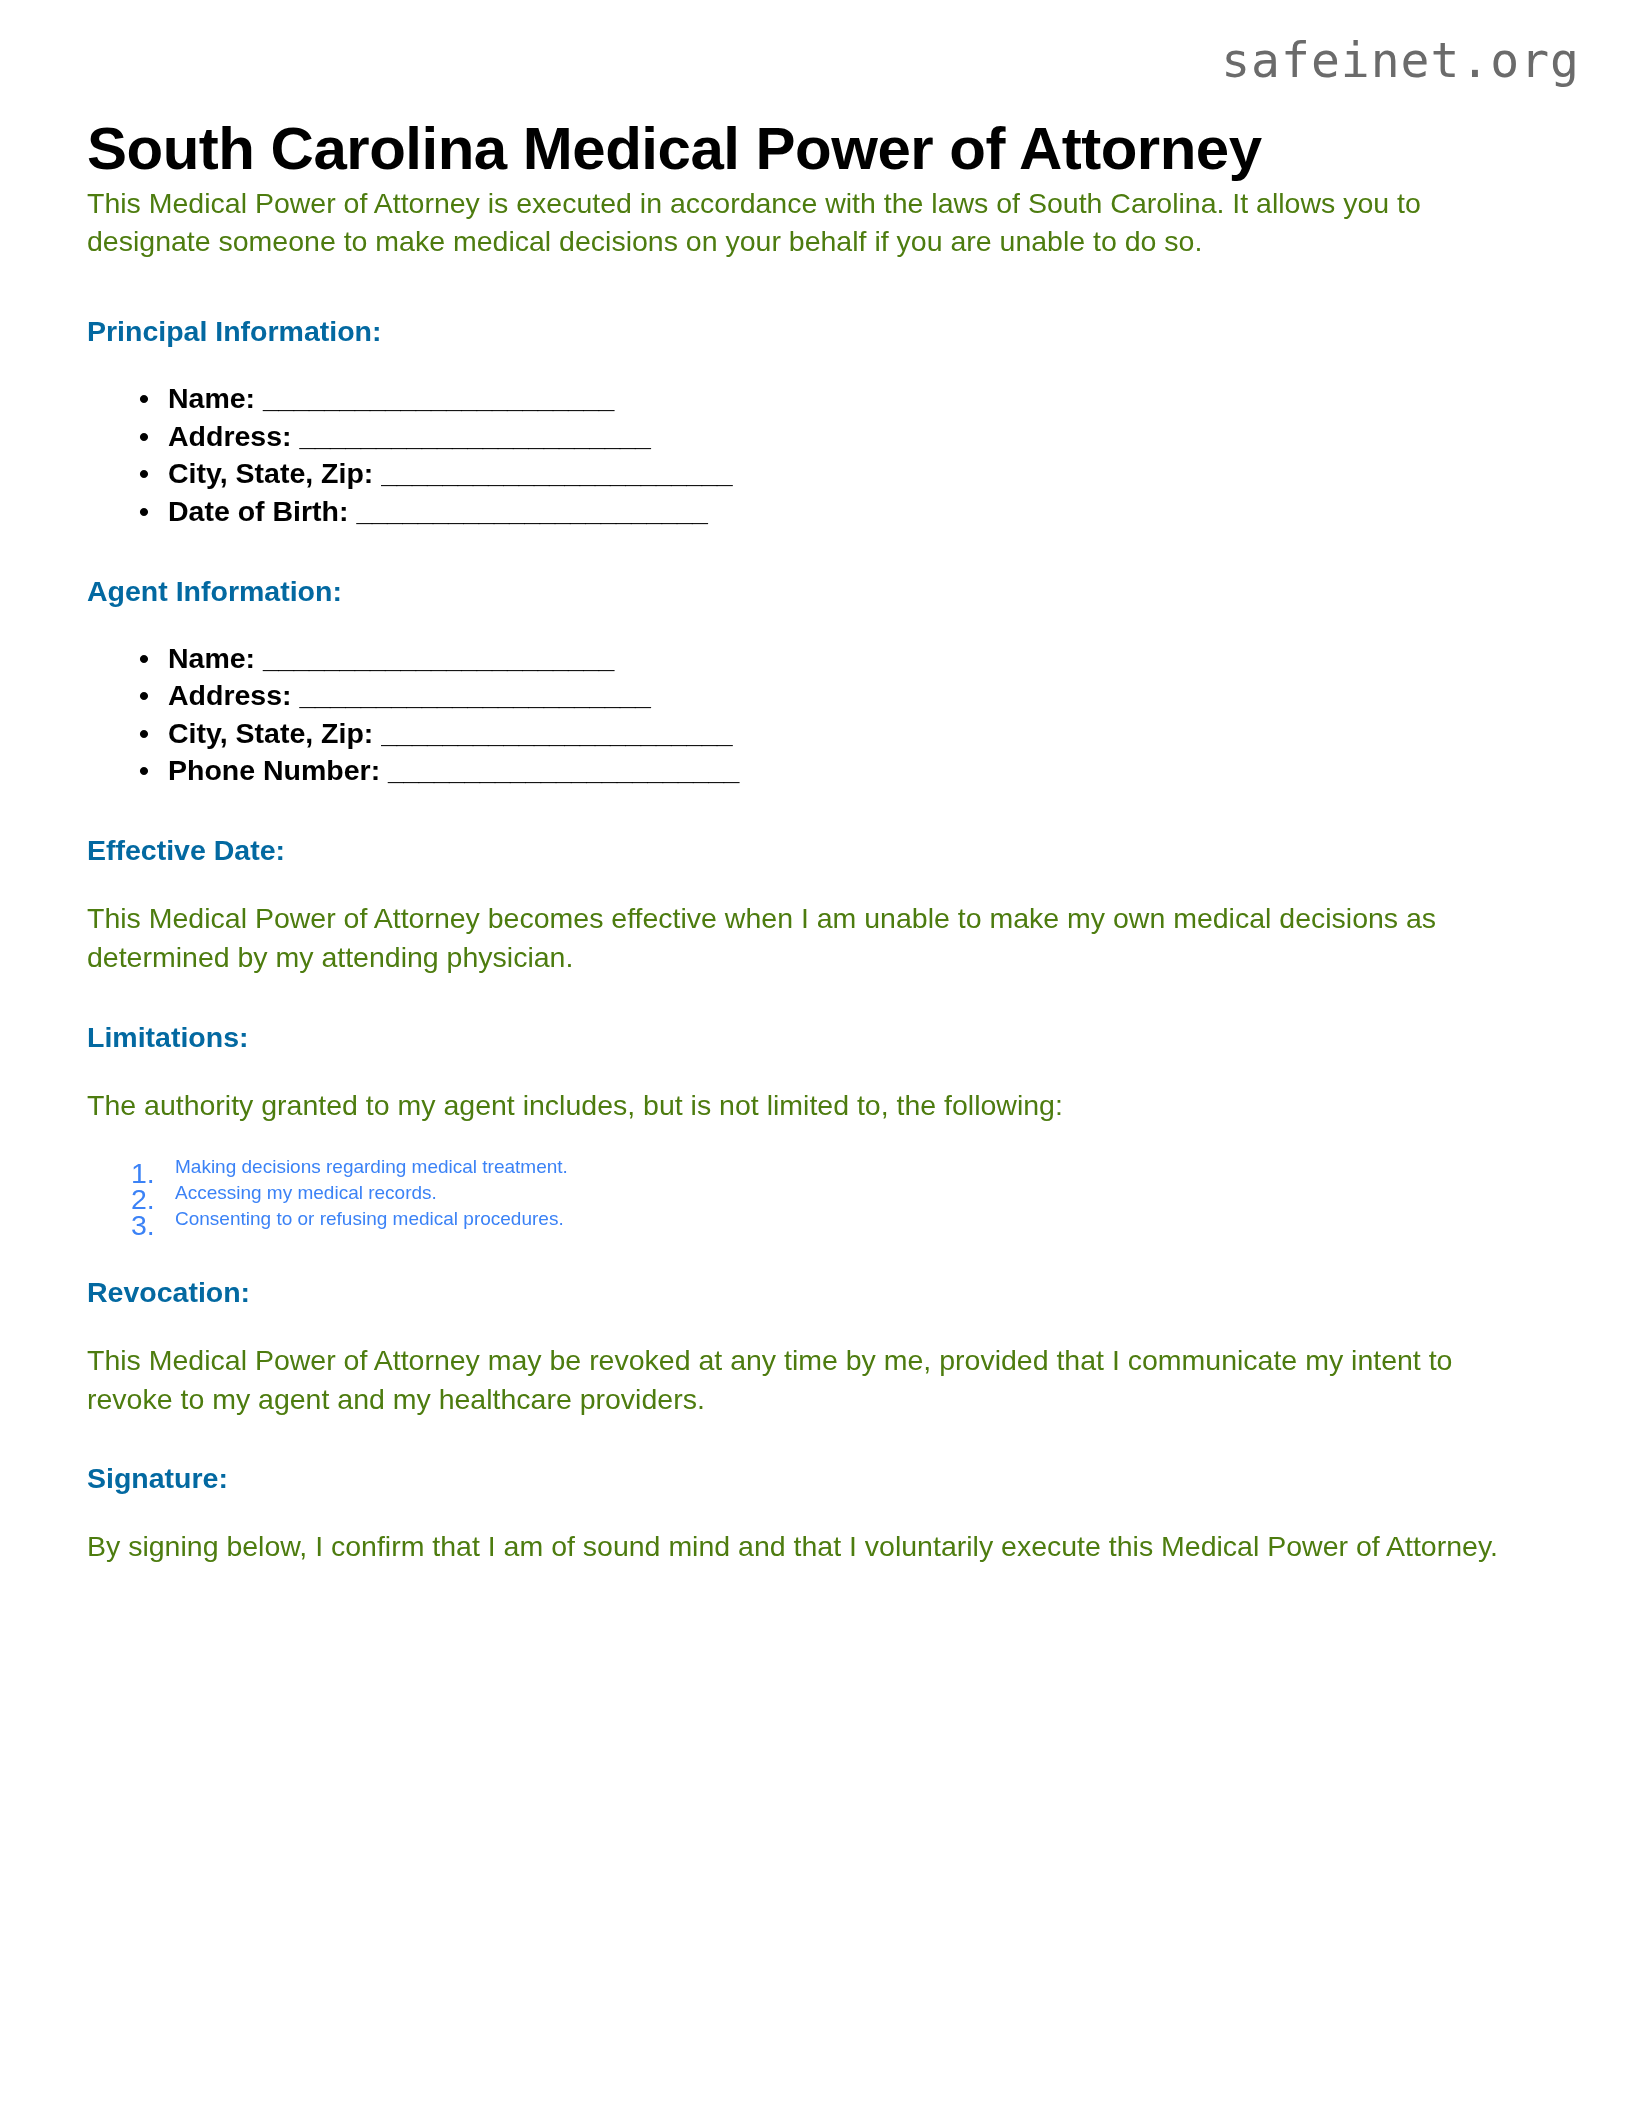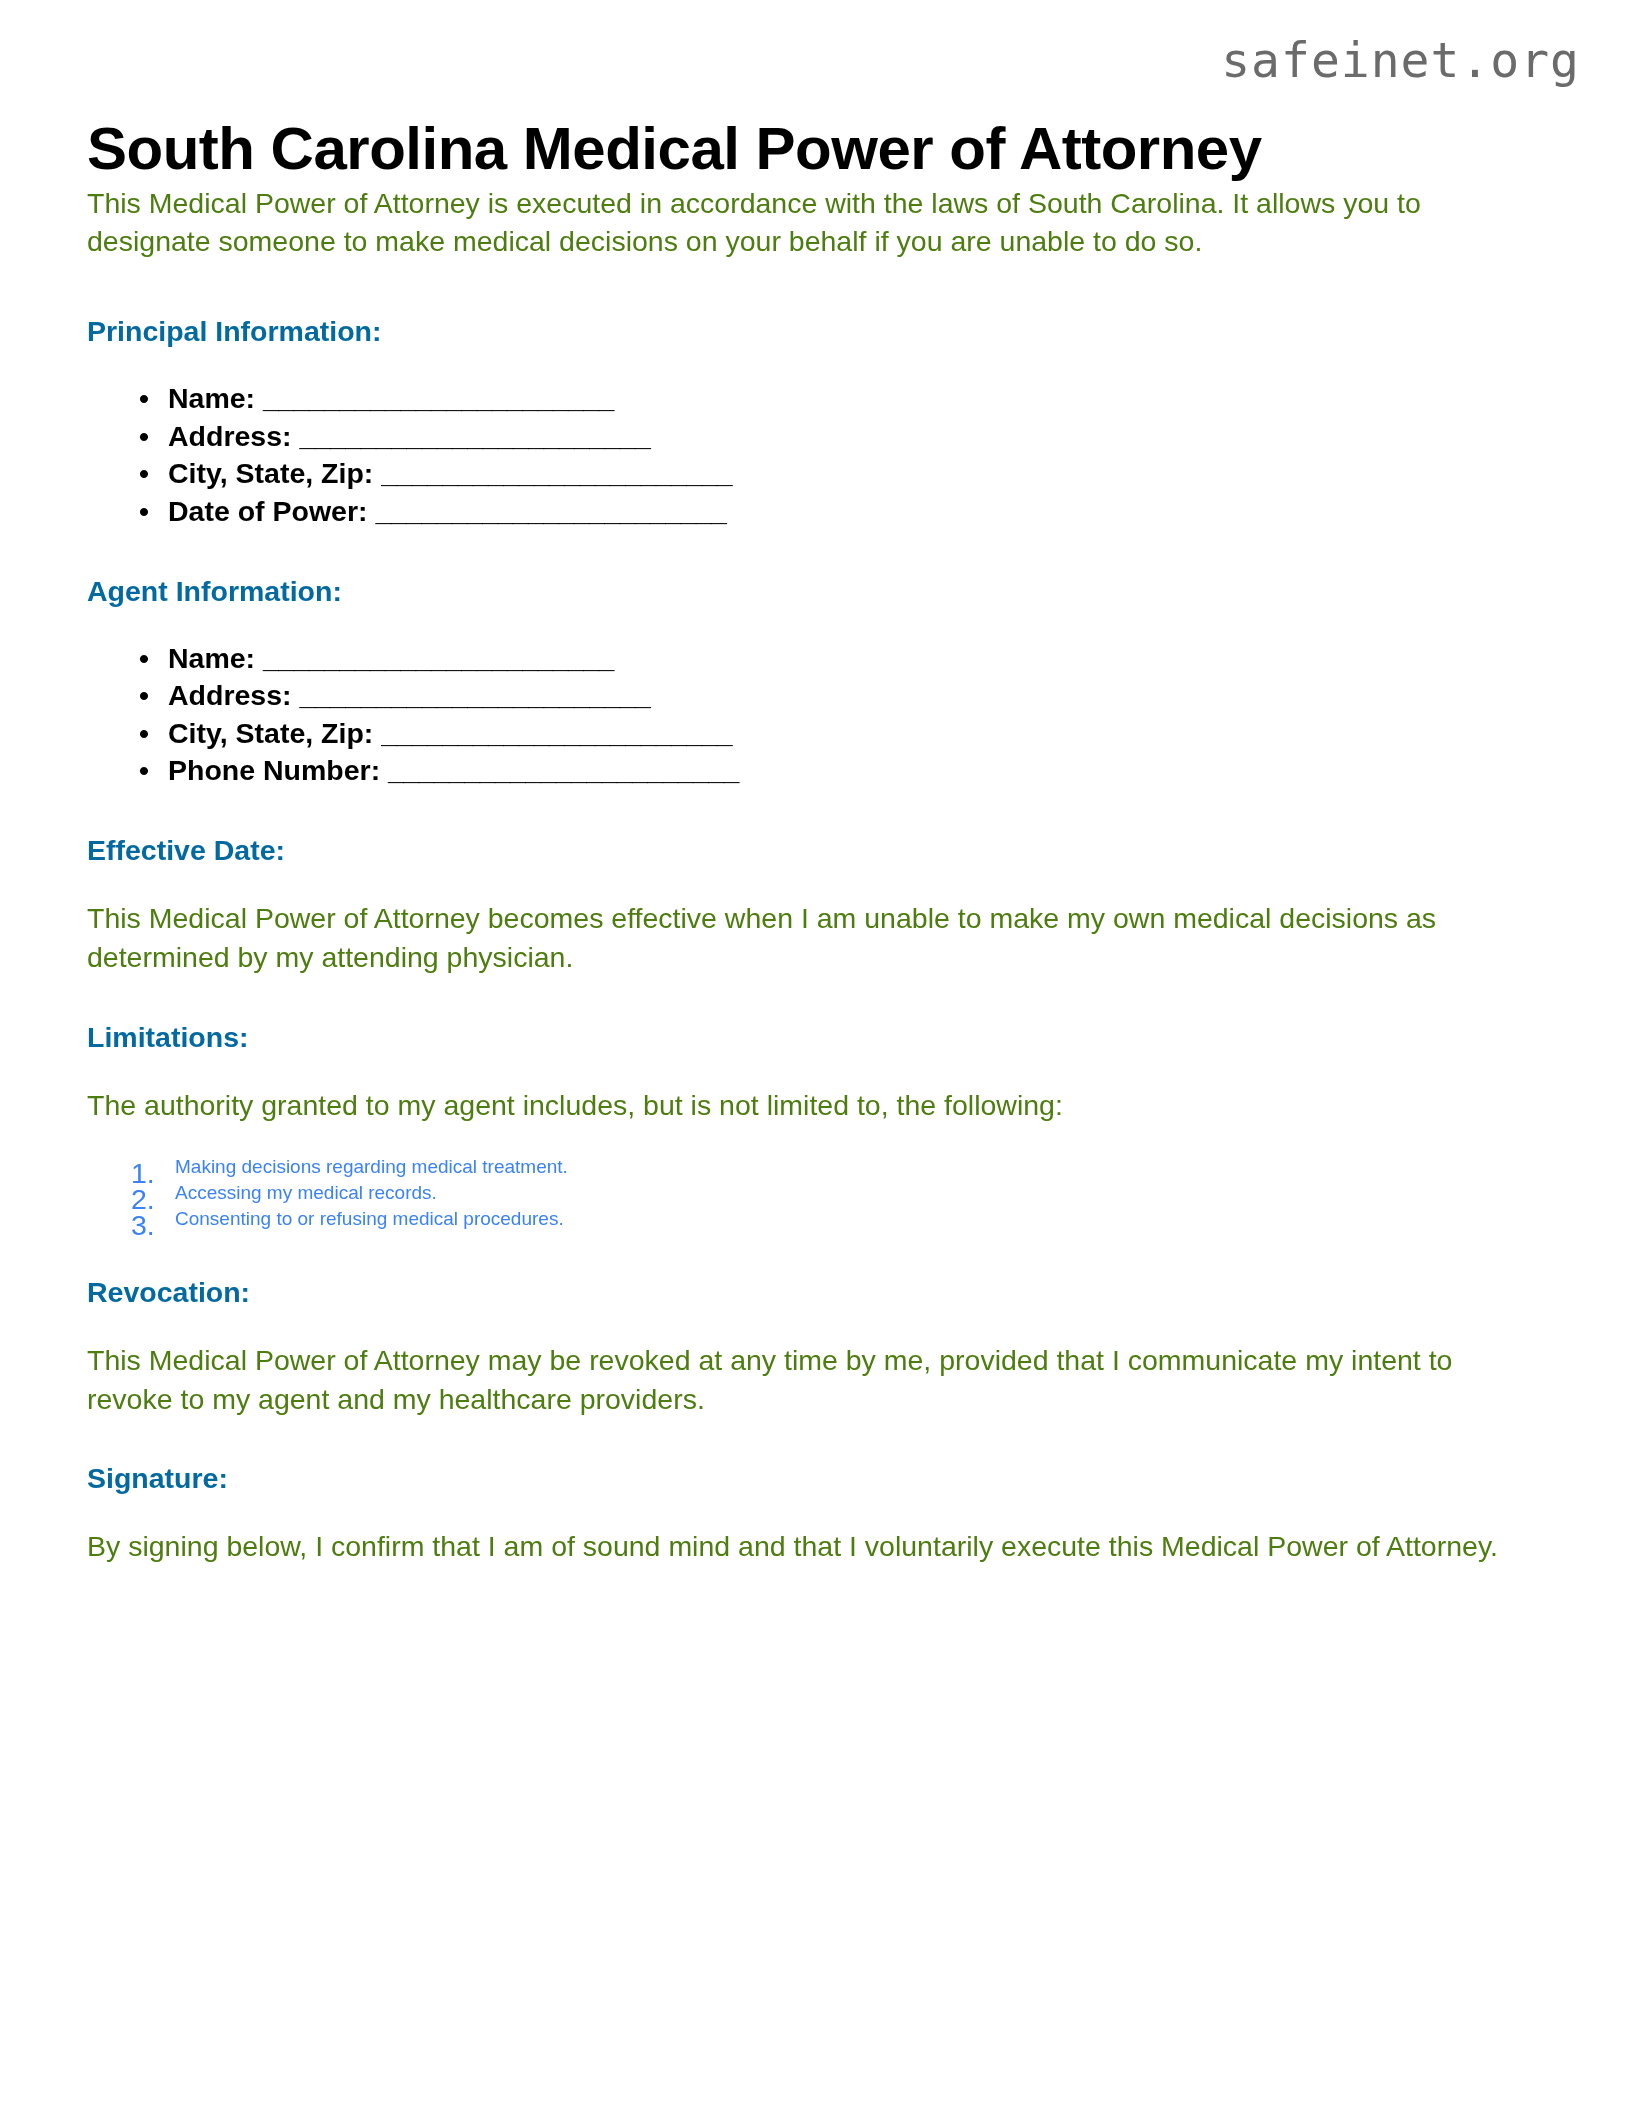--- a/index.html
+++ b/index.html
@@ -160,21 +160,21 @@
         <span>Address:</span>
         <span class="blank-line">_______________________</span>
       </li>
       <li>
         <span class="bullet">•</span>
         <span>City, State, Zip:</span>
         <span class="blank-line">_______________________</span>
       </li>
       <li>
         <span class="bullet">•</span>
-        <span>Date of Power:</span>
+        <span>Date of Birth:</span>
         <span class="blank-line">_______________________</span>
       </li>
     </ul>
 
     <div class="gap-md"></div>
 
     <h2 class="section-heading">Agent Information:</h2>
 
     <div class="gap-sm"></div>
 

